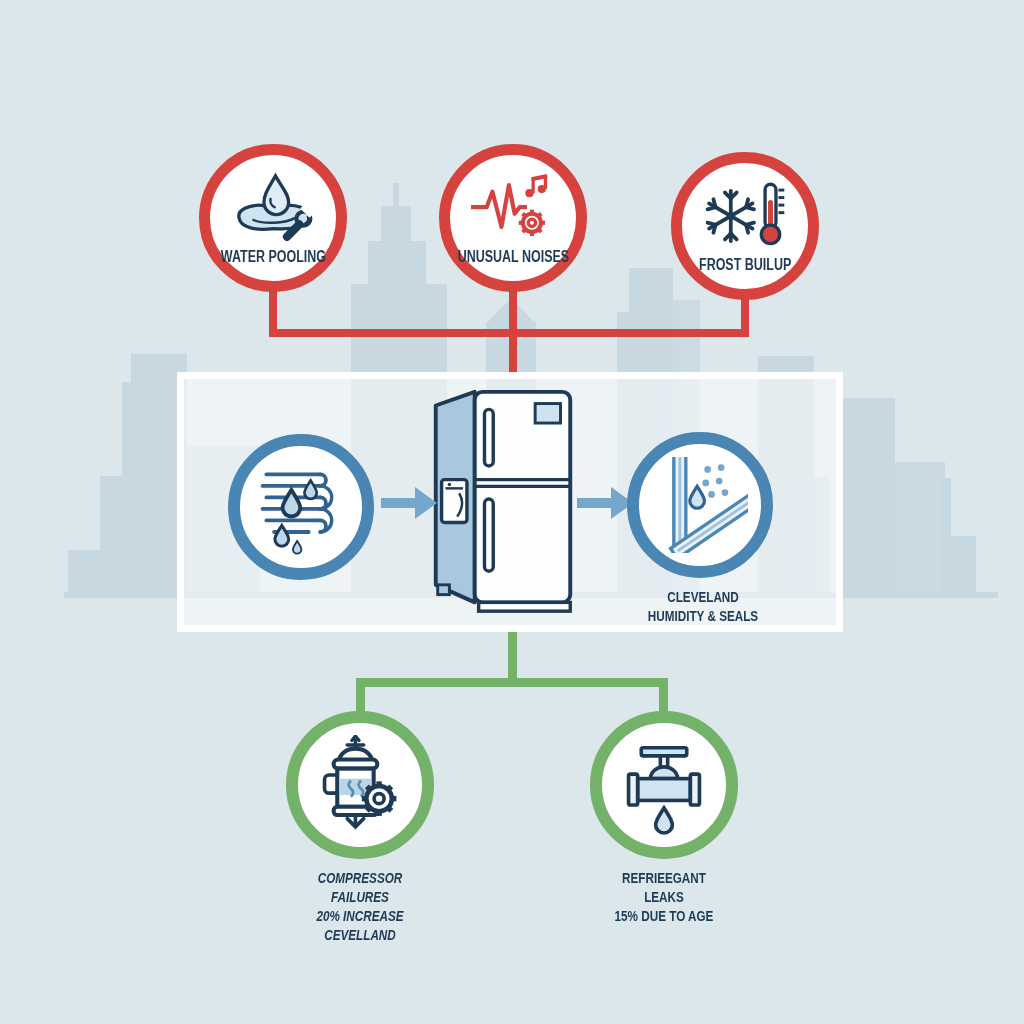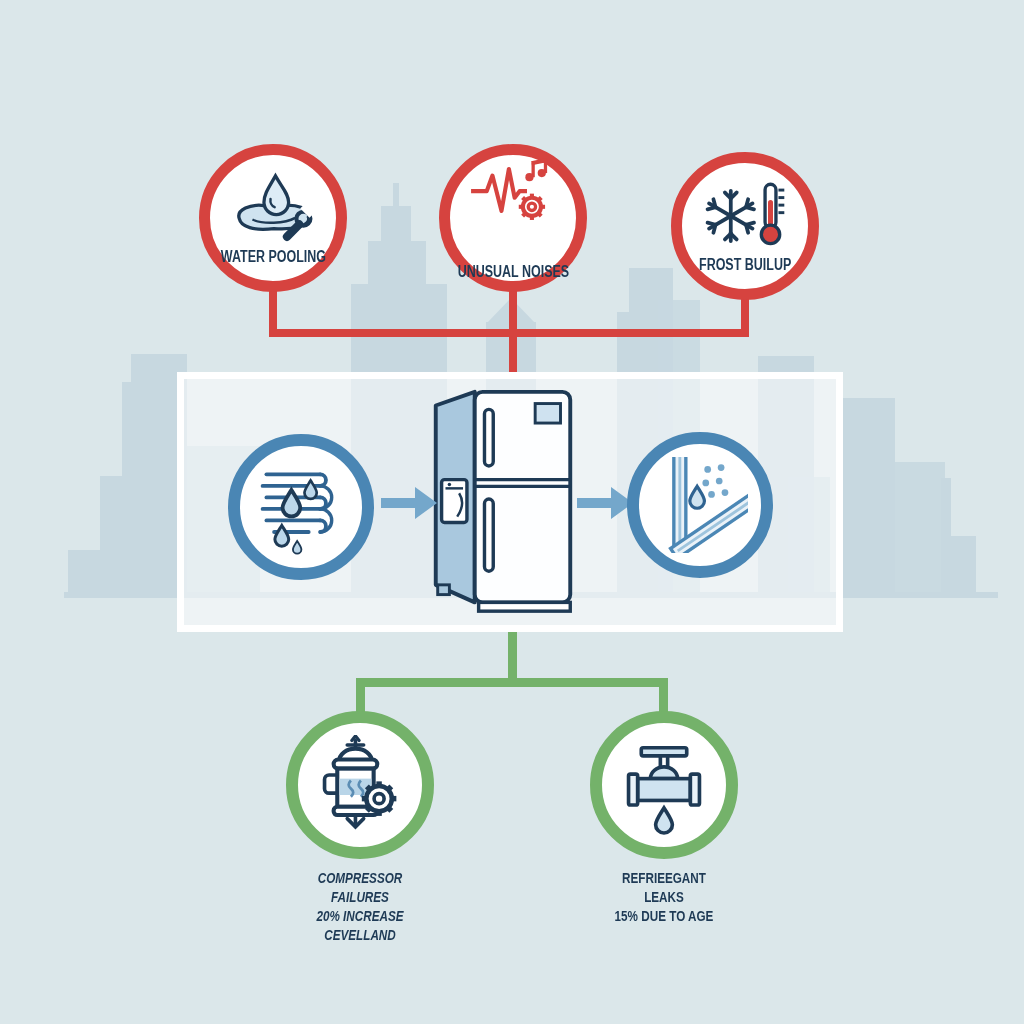--- a/index.html
+++ b/index.html
@@ -90,21 +90,21 @@
       <path d="M52,34 a8,9 0 0 0 5,10" fill="none" stroke="#1e3a55" stroke-width="3" stroke-linecap="round"></path>
       <line x1="72" y1="80" x2="87" y2="65" stroke="#1e3a55" stroke-width="10" stroke-linecap="round"></line>
       <circle cx="92" cy="58" r="8.5" fill="none" stroke="#1e3a55" stroke-width="5"></circle>
       <rect x="90" y="42" width="16" height="11" transform="rotate(45 98 47)" fill="#ffffff"></rect>
     </svg>
     <div class="circle-label">
         <span class="cond">WATER POOLING</span>
       </div>
   </div>
 
-  <div class="circle ring-red" style="left:439px; top:144px;justify-content:space-between;">
+  <div class="circle ring-red" style="left:439px; top:144px;">
     <svg width="92" height="74" viewBox="0 0 110 90">
       <g stroke="#d6433f" fill="none" stroke-linejoin="round">
         <polyline points="4,44 23,44 30,25 41,68 50,17 57,52 63,44 72,44" stroke-width="5"></polyline>
         <line x1="79.5" y1="27" x2="79.5" y2="10" stroke-width="4"></line>
         <line x1="94.5" y1="22" x2="94.5" y2="6" stroke-width="4"></line>
         <line x1="77.5" y1="10" x2="96.5" y2="6" stroke-width="5"></line>
       </g>
       <circle cx="75" cy="27" r="5" fill="#d6433f"></circle>
       <circle cx="90" cy="22" r="5" fill="#d6433f"></circle>
       <g transform="translate(78,63)">
@@ -244,20 +244,24 @@
       <g fill="#74a7cb">
         <circle cx="58" cy="13" r="3.5"></circle>
           <circle cx="72" cy="11" r="3.5"></circle>
         <circle cx="56" cy="27" r="3.5"></circle>
           <circle cx="70" cy="25" r="3.5"></circle>
         <circle cx="62" cy="39" r="3.5"></circle>
           <circle cx="76" cy="37" r="3.5"></circle>
       </g>
       <path transform="translate(47,42) scale(0.95)" d="M0,-12 C-5,-4 -8,0 -8,4 a8,8 0 0 0 16,0 C8,0 5,-4 0,-12 Z" fill="#cfe3f0" stroke="#2f6391" stroke-width="3.5"></path>
     </svg>
+  </div>
+  <div class="caption" style="left:593px; top:587px;">
+    <span class="cond">CLEVELAND</span>
+    <span class="cond">HUMIDITY &amp; SEALS</span>
   </div>
 
   <div class="circle ring-green" style="left:286px; top:711px;">
     <svg width="100" height="100" viewBox="0 0 110 110">
       <g stroke="#1e3a55" fill="none" stroke-linecap="round">
         <line x1="50" y1="6" x2="50" y2="20" stroke-width="4"></line>
         <line x1="41" y1="11" x2="59" y2="11" stroke-width="4"></line>
         <path d="M46,6 L50,1 L54,6" stroke-width="3.5"></path>
         <path d="M30,44 H21 a5,5 0 0 0 -5,5 v10 a5,5 0 0 0 5,5 h9" stroke-width="4"></path>
         <path d="M41,92 L50,101 L59,92" stroke-width="4"></path>

